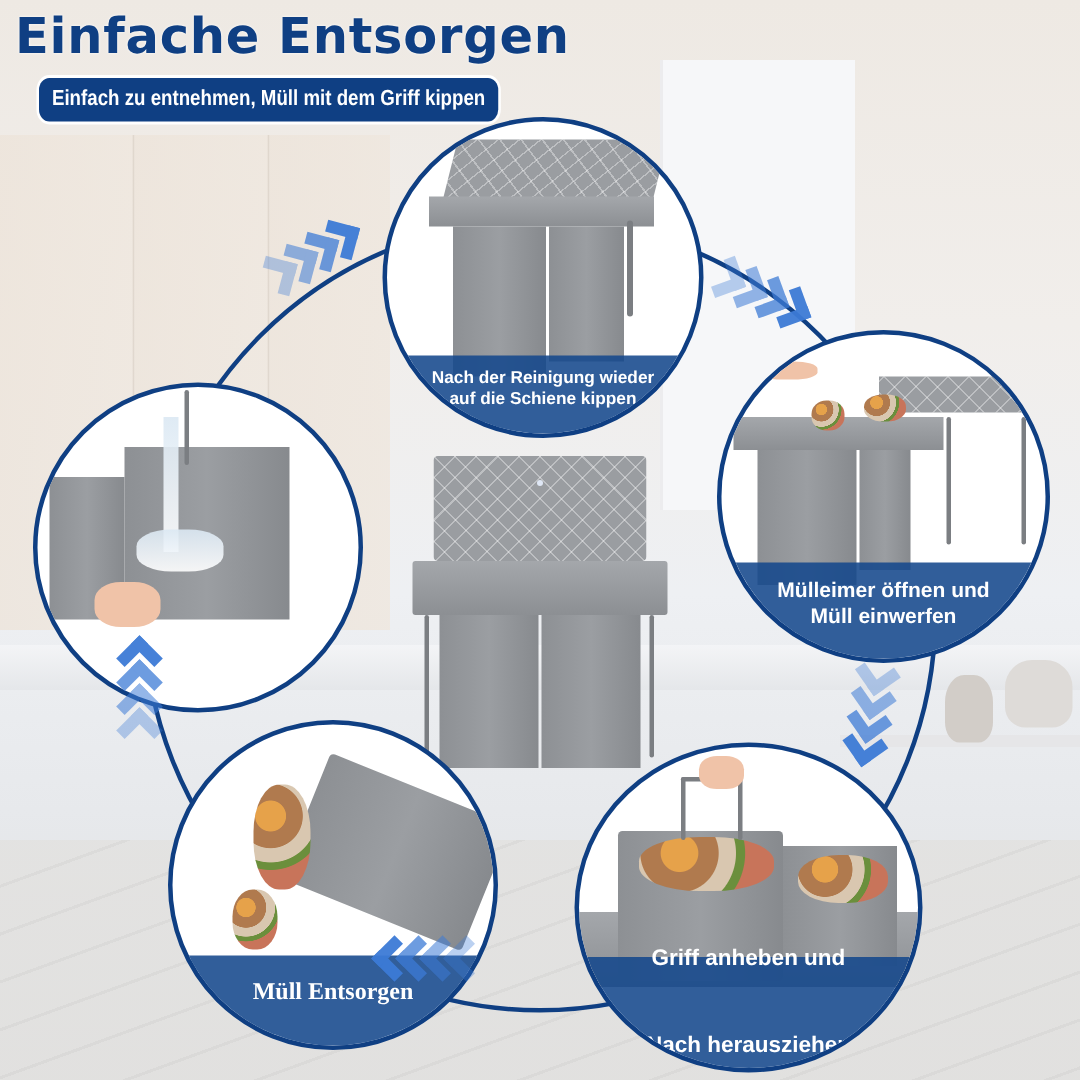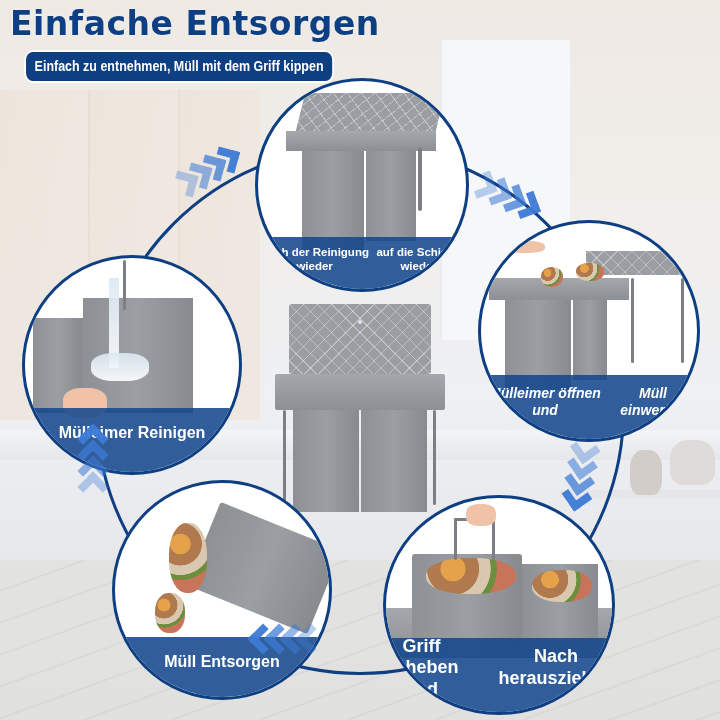--- a/index.html
+++ b/index.html
@@ -62,34 +62,34 @@
   .step {
     position: absolute; border-radius: 50%; overflow: hidden;
     border: 3px solid #0f3f83; background: #fff;
   }
   .step .scene { position: absolute; inset: 0; }
   .step .caption {
     position: absolute; left: 0; right: 0; bottom: 0;
     background: rgba(21, 72, 140, 0.88);
     color: #fff; text-align: center;
     font-family: "Liberation Sans", sans-serif; font-weight: bold;
-    display: flex; justify-content: center; align-items: center;
+    display: flex; flex-direction: column; justify-content: center; align-items: center;
   }
   .caption span { display: block; line-height: 1.2; }
 
   .step-top { left: 255px; top: 78px; width: 214px; height: 214px; }
   .step-top .caption { height: 52px; font-size: 11.5px; padding-bottom: 6px; }
-  .step-right { left: 478px; top: 220px; width: 222px; height: 222px; font-style: italic; }
+  .step-right { left: 478px; top: 220px; width: 222px; height: 222px; }
   .step-right .caption { height: 64px; font-size: 14px; padding-bottom: 10px; }
   .step-left { left: 22px; top: 255px; width: 220px; height: 220px; }
   .step-left .caption { height: 64px; font-size: 16px; padding-bottom: 14px; }
   .step-bl { left: 112px; top: 480px; width: 220px; height: 220px; }
-  .step-bl .caption { height: 60px; font-size: 16px; padding-bottom: 10px; }
+  .step-bl .caption { height: 60px; font-size: 16px; padding-bottom: 10px; font-family: Liberation Serif, serif; }
   .step-br { left: 383px; top: 495px; width: 232px; height: 220px; }
-  .step-br .caption { height: 74px; font-size: 18px; padding-bottom: 14px; gap: 40px; }
+  .step-br .caption { height: 74px; font-size: 15px; padding-bottom: 14px; gap: 40px; }
 
   
   .bin-body { position: absolute; background: linear-gradient(90deg, #8d9094, #9b9ea2 50%, #878a8e); }
   .bin-frame { position: absolute; background: linear-gradient(180deg, #a4a7ab, #8c8f93); }
   .quilt {
     position: absolute;
     background:
       repeating-linear-gradient(45deg, transparent 0 9px, rgba(255,255,255,0.35) 9px 10px),
       repeating-linear-gradient(-45deg, transparent 0 9px, rgba(255,255,255,0.35) 9px 10px),
       #9a9da1;
@@ -140,21 +140,21 @@
 <div class="step step-top">
   <div class="scene">
     <div class="quilt" style="left:42px; top:12px; width:140px; height:42px; transform:skewX(-14deg);"></div>
     <div class="bin-frame" style="left:28px; top:50px; width:150px; height:20px;"></div>
     <div class="bin-body" style="left:44px; top:70px; width:62px; height:100px;"></div>
     <div class="bin-body" style="left:108px; top:70px; width:50px; height:90px;"></div>
     <div class="rod" style="left:160px; top:66px; width:4px; height:64px;"></div>
   </div>
   <div class="caption">
     <span>Nach der Reinigung wieder</span>
-    <span>auf die Schiene wieder</span>
+    <span>auf die Schiene kippen</span>
   </div>
 </div>
 
 <div class="step step-right">
   <div class="scene">
     <div class="quilt" style="left:105px; top:28px; width:120px; height:24px;"></div>
     <div class="bin-frame" style="left:8px; top:55px; width:140px; height:22px;"></div>
     <div class="food" style="left:60px; top:44px; width:22px; height:20px;"></div>
     <div class="food" style="left:95px; top:40px; width:28px; height:18px;"></div>
     <div class="bin-body" style="left:24px; top:77px; width:66px; height:90px;"></div>
@@ -171,23 +171,20 @@
 
 <div class="step step-left">
   <div class="scene">
     <div class="bin-body" style="left:8px; top:60px; width:50px; height:95px;"></div>
     <div class="bin-body" style="left:58px; top:40px; width:110px; height:115px;"></div>
     <div class="rod" style="left:98px; top:2px; width:3px; height:50px;"></div>
     <div class="water" style="left:84px; top:20px; width:10px; height:90px;"></div>
     <div class="water" style="left:66px; top:95px; width:58px; height:28px; border-radius:40%;"></div>
     <div class="hand" style="left:38px; top:130px; width:44px; height:30px;"></div>
   </div>
-  <div class="caption">
-    <span>Mülleimer Reinigen</span>
-  </div>
 </div>
 
 <div class="step step-bl">
   <div class="scene">
     <div class="bin-body" style="left:84px; top:40px; width:130px; height:90px; transform:rotate(22deg); border-radius:3px;"></div>
     <div class="food" style="left:54px; top:40px; width:38px; height:70px;"></div>
     <div class="food" style="left:40px; top:110px; width:30px; height:40px;"></div>
   </div>
   <div class="caption">
     <span>Müll Entsorgen</span>

